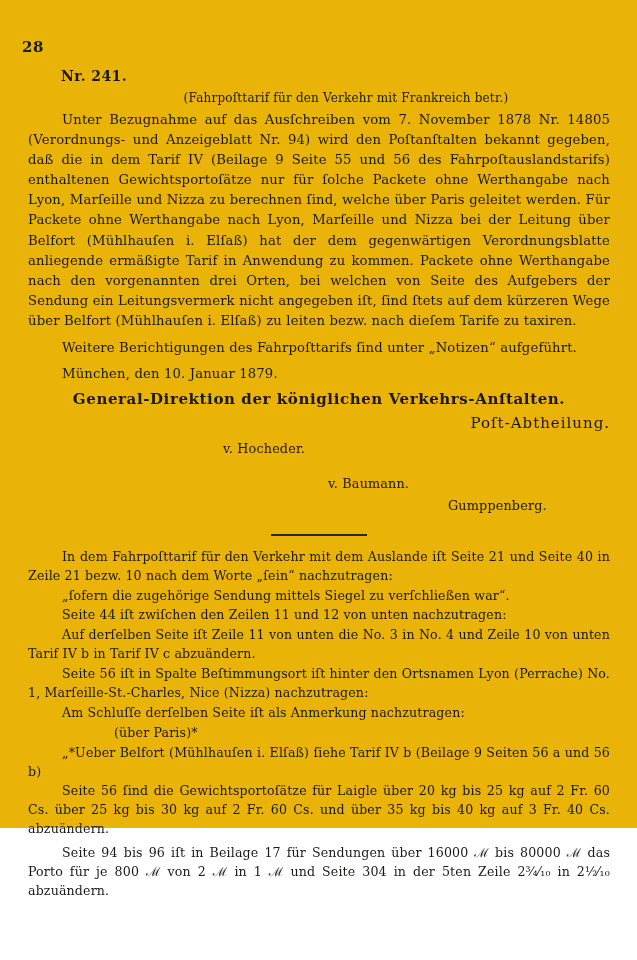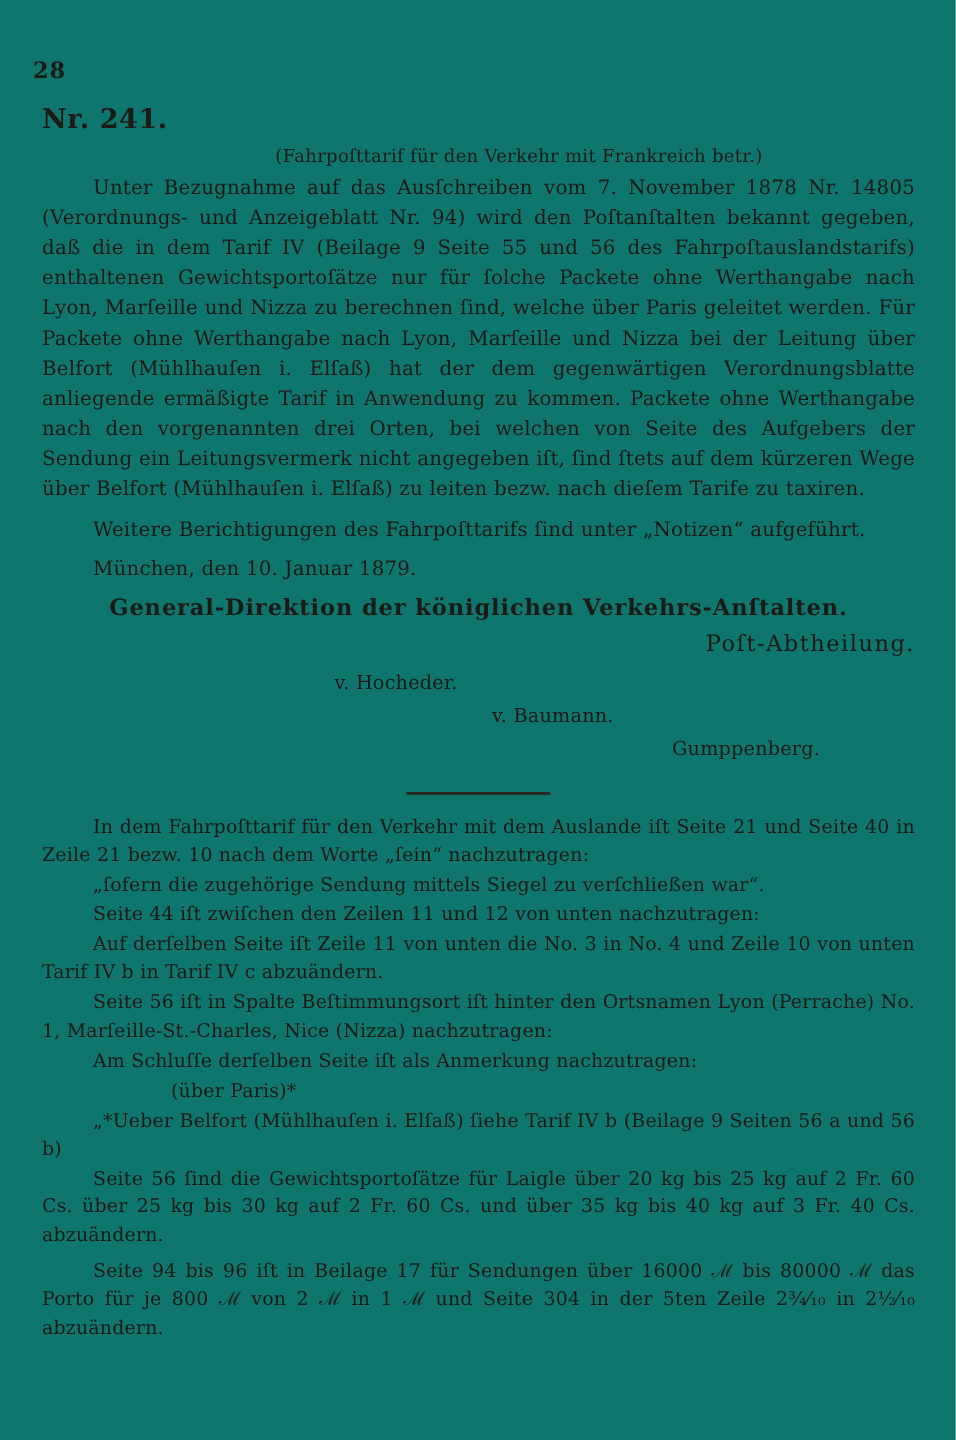--- a/index.html
+++ b/index.html
@@ -10,22 +10,22 @@
   body {
     width: 637px;
     height: 960px;
     overflow: hidden;
     font-family: "DejaVu Serif", serif;
     color: #1a1a17;
   }
   .page {
     position: relative;
     width: 637px;
-    height: 960px;
-    background: #0f766e;
+    height: 828px;
+    background: #eab308;
     padding: 0;
     box-sizing: border-box;
   }
   .page-number {
     position: absolute;
     left: 22px;
     top: 38px;
     font-family: "DejaVu Serif", serif;
     font-weight: bold;
     font-size: 15px;
@@ -39,23 +39,24 @@
   }
   .fraktur {
     font-family: "DejaVu Serif", serif;
     font-size: 13.2px;
     line-height: 1.52;
     letter-spacing: 0.15px;
     text-align: justify;
   }
   .decree-no {
     font-weight: bold;
-    font-size: 18px;
+    font-size: 14px;
     margin-bottom: 2px;
     letter-spacing: 0.4px;
+    margin-left: 33px;
   }
   .subject-line {
     text-align: center;
     font-size: 12px;
     margin: 0 0 2px 54px;
     letter-spacing: 0.2px;
   }
   p.body-par {
     margin: 0 0 1px 0;
     text-indent: 34px;
@@ -82,21 +83,21 @@
     margin-top: 1px;
   }
   .sign1 {
     text-align: center;
     font-size: 12.8px;
     margin-top: 5px;
     margin-left: -110px;
   }
   .sign2 {
     font-size: 12.8px;
-    margin-top: 3px;
+    margin-top: 15px;
     margin-left: 300px;
   }
   .sign3 {
     font-size: 12.8px;
     margin-top: 3px;
     margin-left: 420px;
   }
   .rule {
     width: 96px;
     height: 2px;

